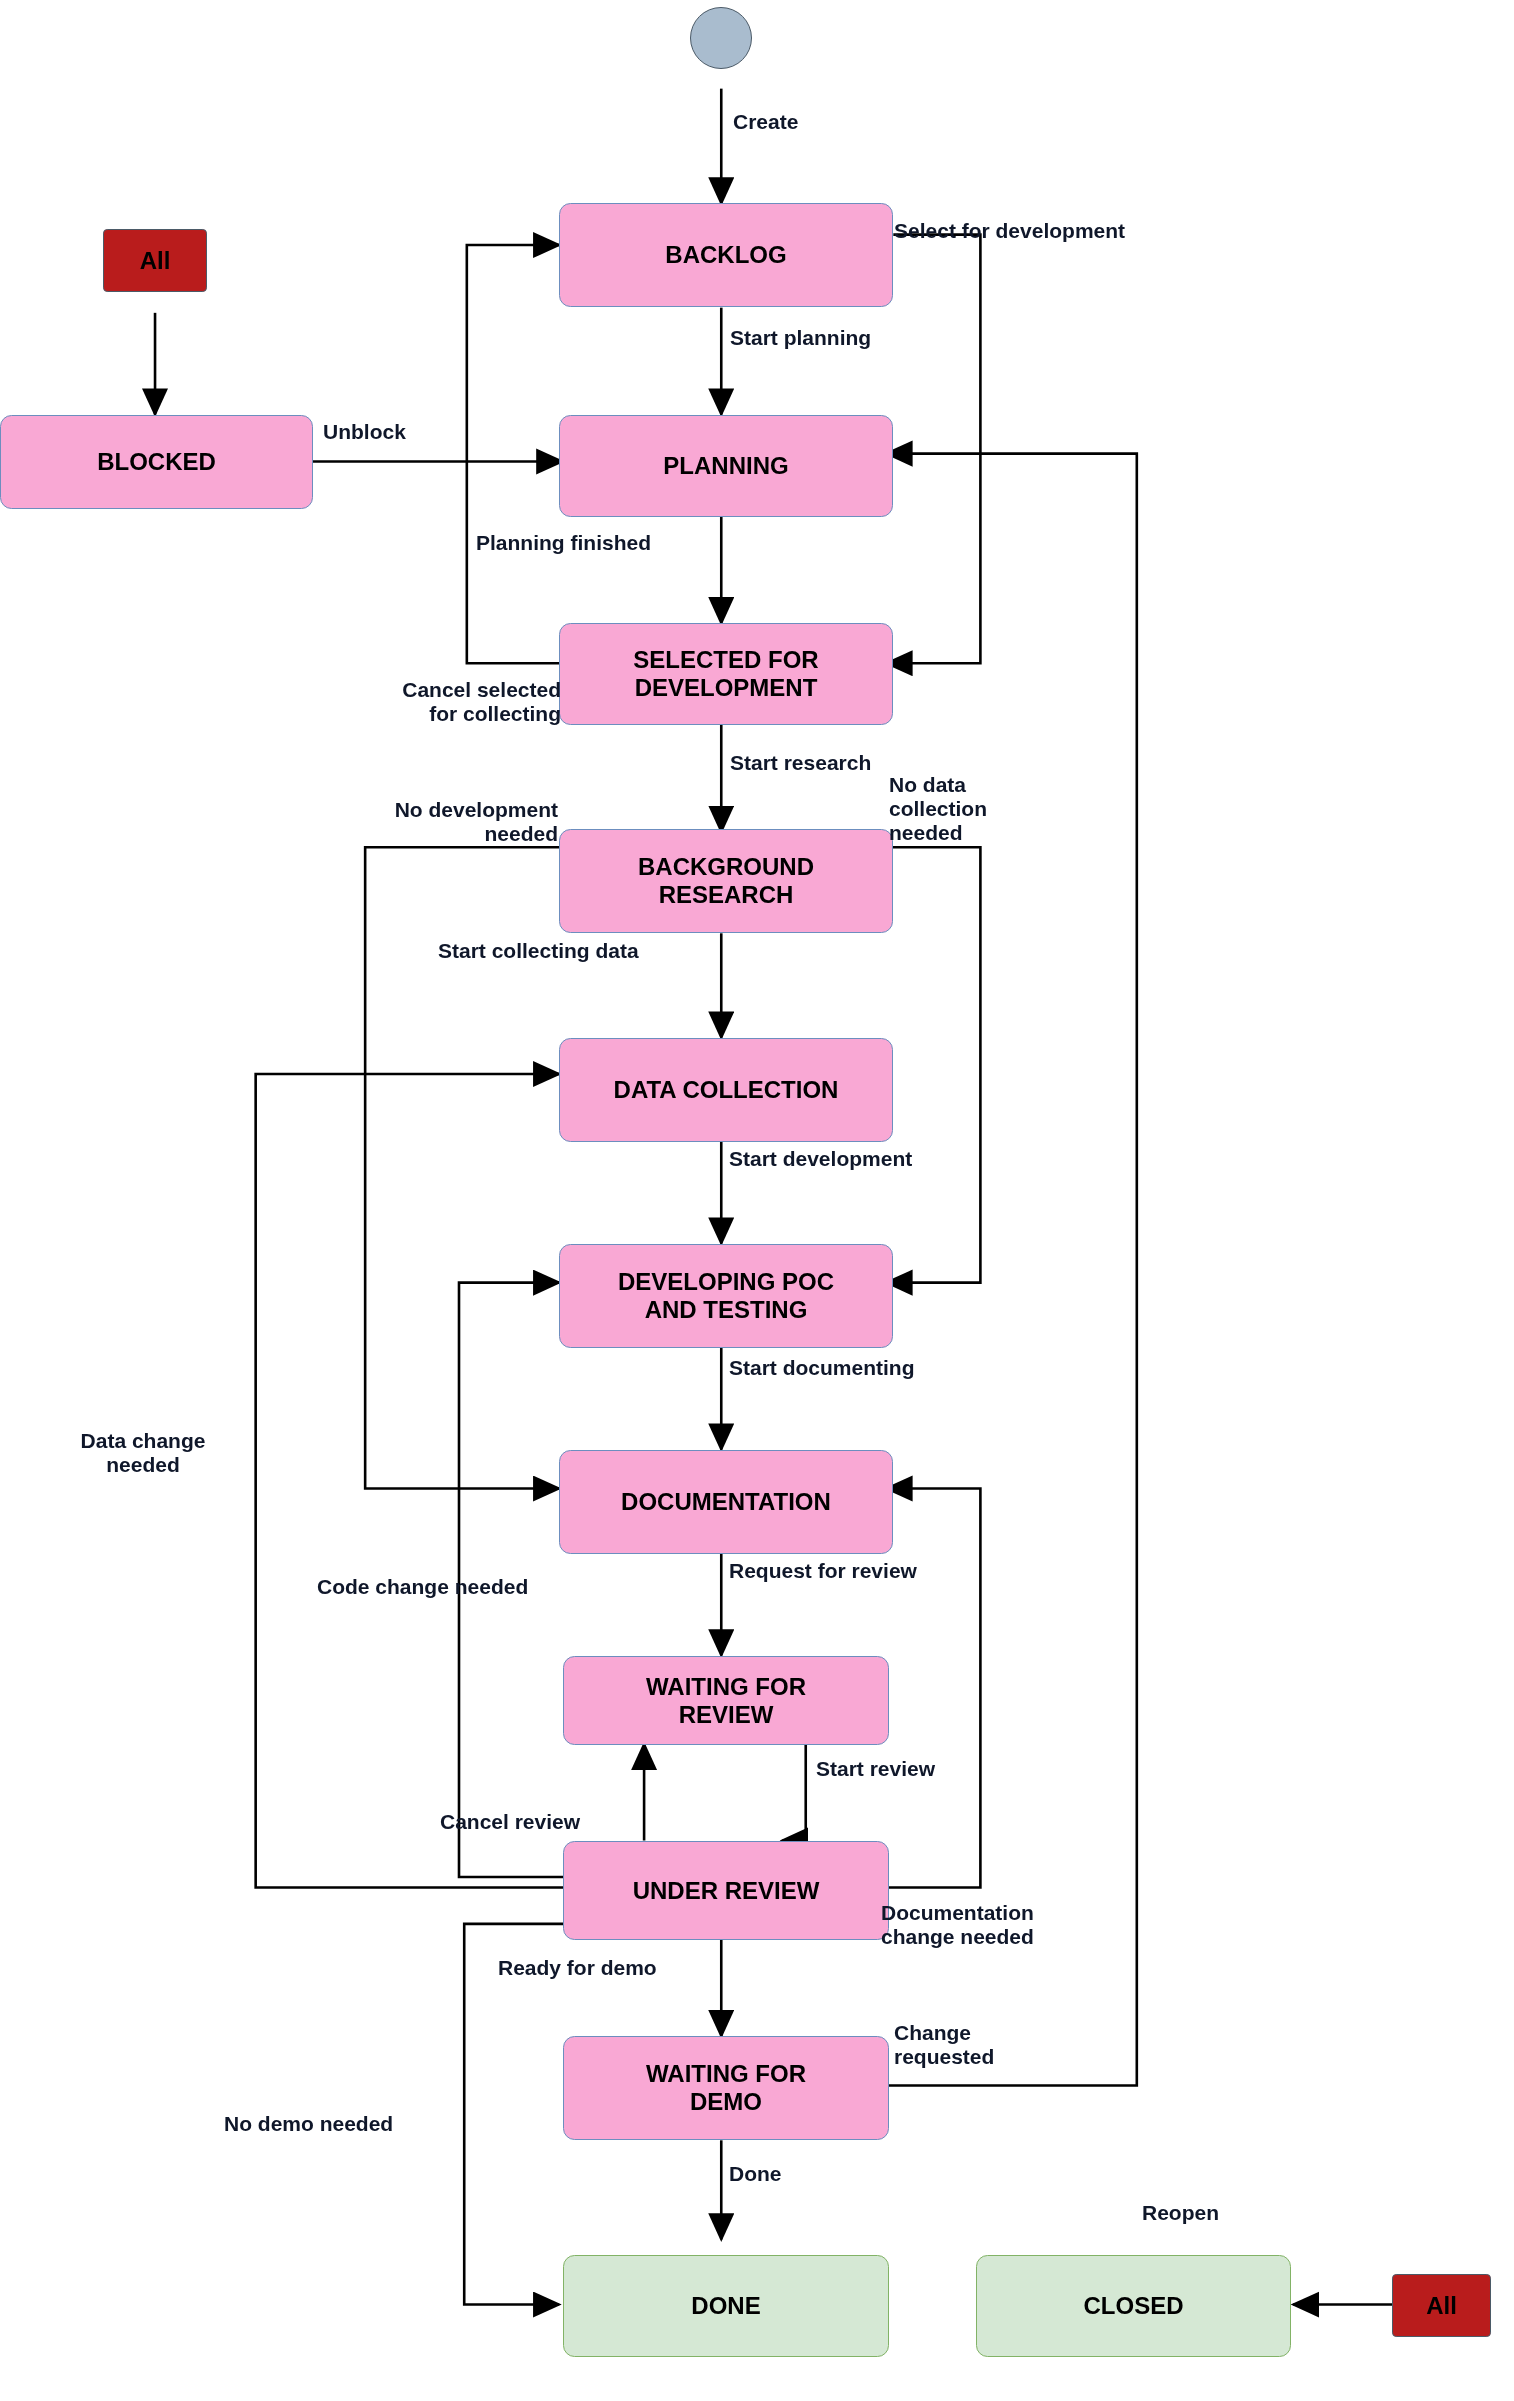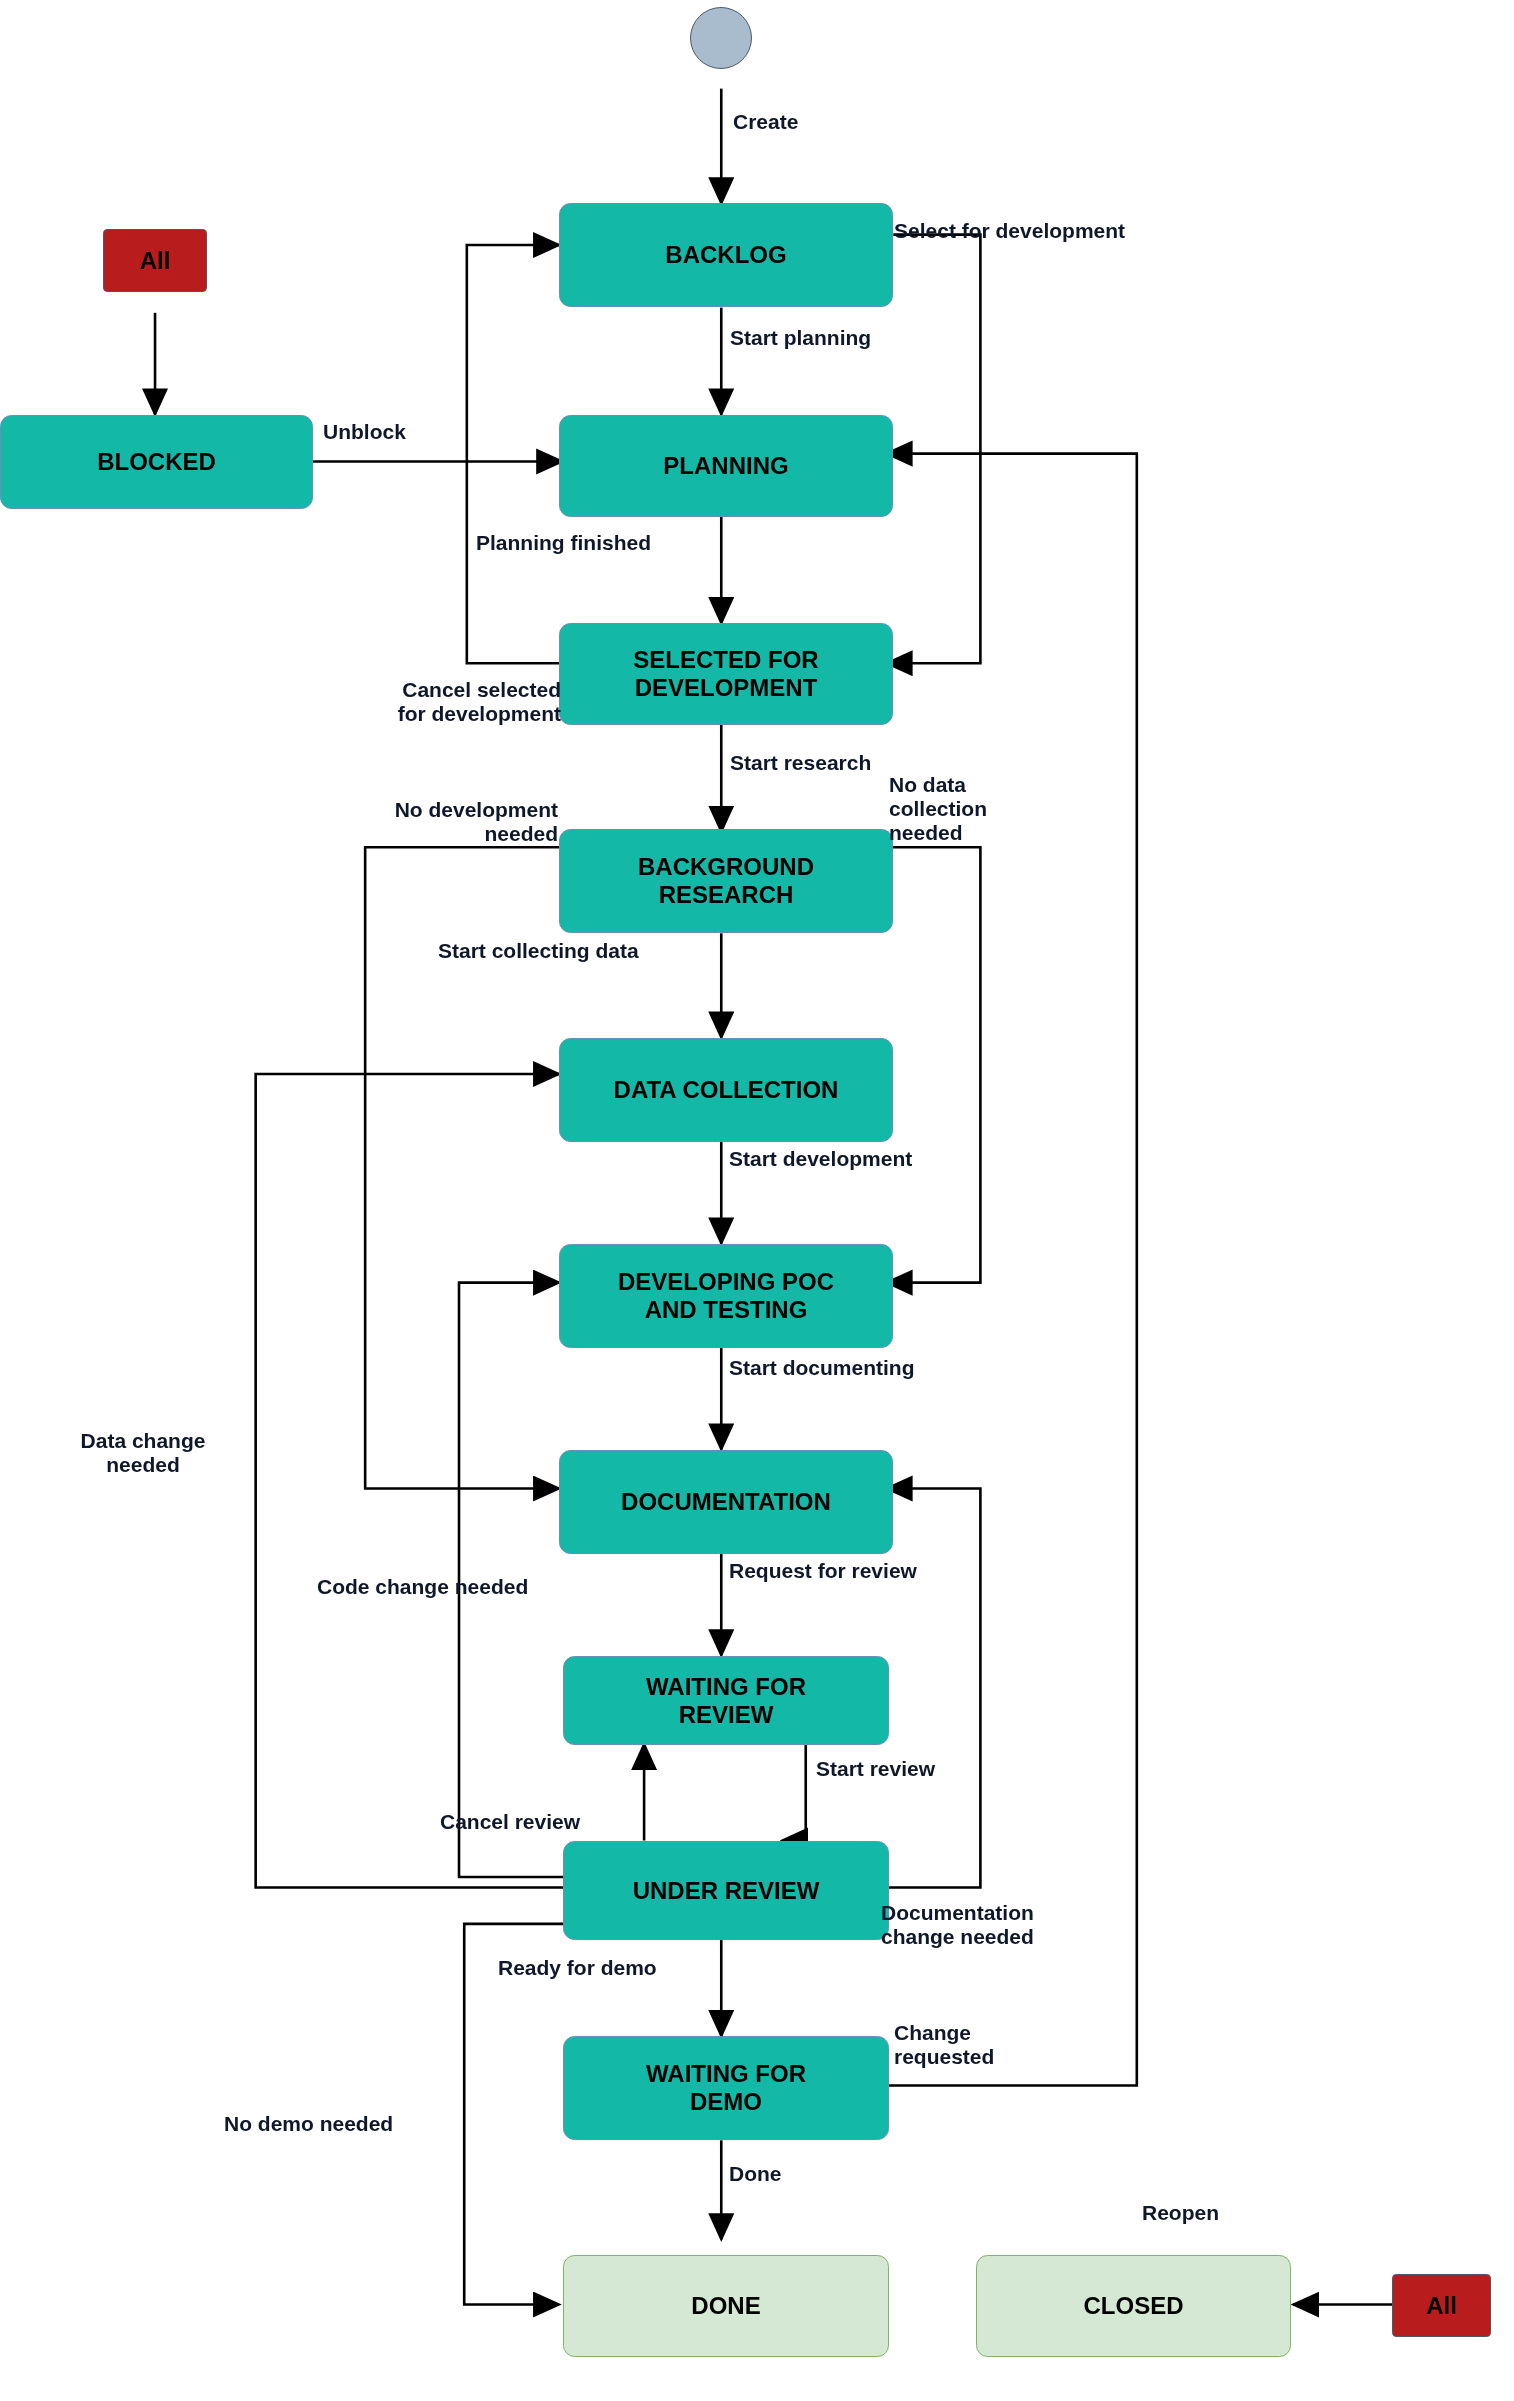--- a/index.html
+++ b/index.html
@@ -30,21 +30,21 @@
     display: flex;
     align-items: center;
     justify-content: center;
     text-align: center;
     border-radius: 11.5px;
     font-weight: bold;
     color: #000000;
     line-height: 1.15;
   }
   .node-state {
-    background: #14b8a6;
+    background: #f9a8d4;
     border: 1.6px solid #6c8ebf;
     font-size: 24px;
   }
   .node-terminal {
     background: #d5e8d4;
     border: 1.6px solid #82b366;
     font-size: 24px;
   }
   .node-all {
     background: #b91c1c;
@@ -177,21 +177,21 @@
 
   <div class="edge-label lbl-left" style="left:323px; top:420px;">Unblock</div>
 
   <div class="edge-label lbl-left" style="left:730px; top:326px;">Start planning</div>
 
   <div class="edge-label lbl-left" style="left:894px; top:219px;">Select for development</div>
 
   <div class="edge-label lbl-left" style="left:476px; top:531px;">Planning finished</div>
 
   <div class="edge-label lbl-right" style="left:313px; top:678px; width:248px;">Cancel selected
-for development</div>
+for collecting</div>
 
   <div class="edge-label lbl-left" style="left:730px; top:735px;margin-top:16px;">Start research</div>
 
   <div class="edge-label lbl-right" style="left:313px; top:798px; width:245px;">No development
 needed</div>
 
   <div class="edge-label lbl-left" style="left:889px; top:773px; width:146px;">No data
 collection
 needed</div>
 

